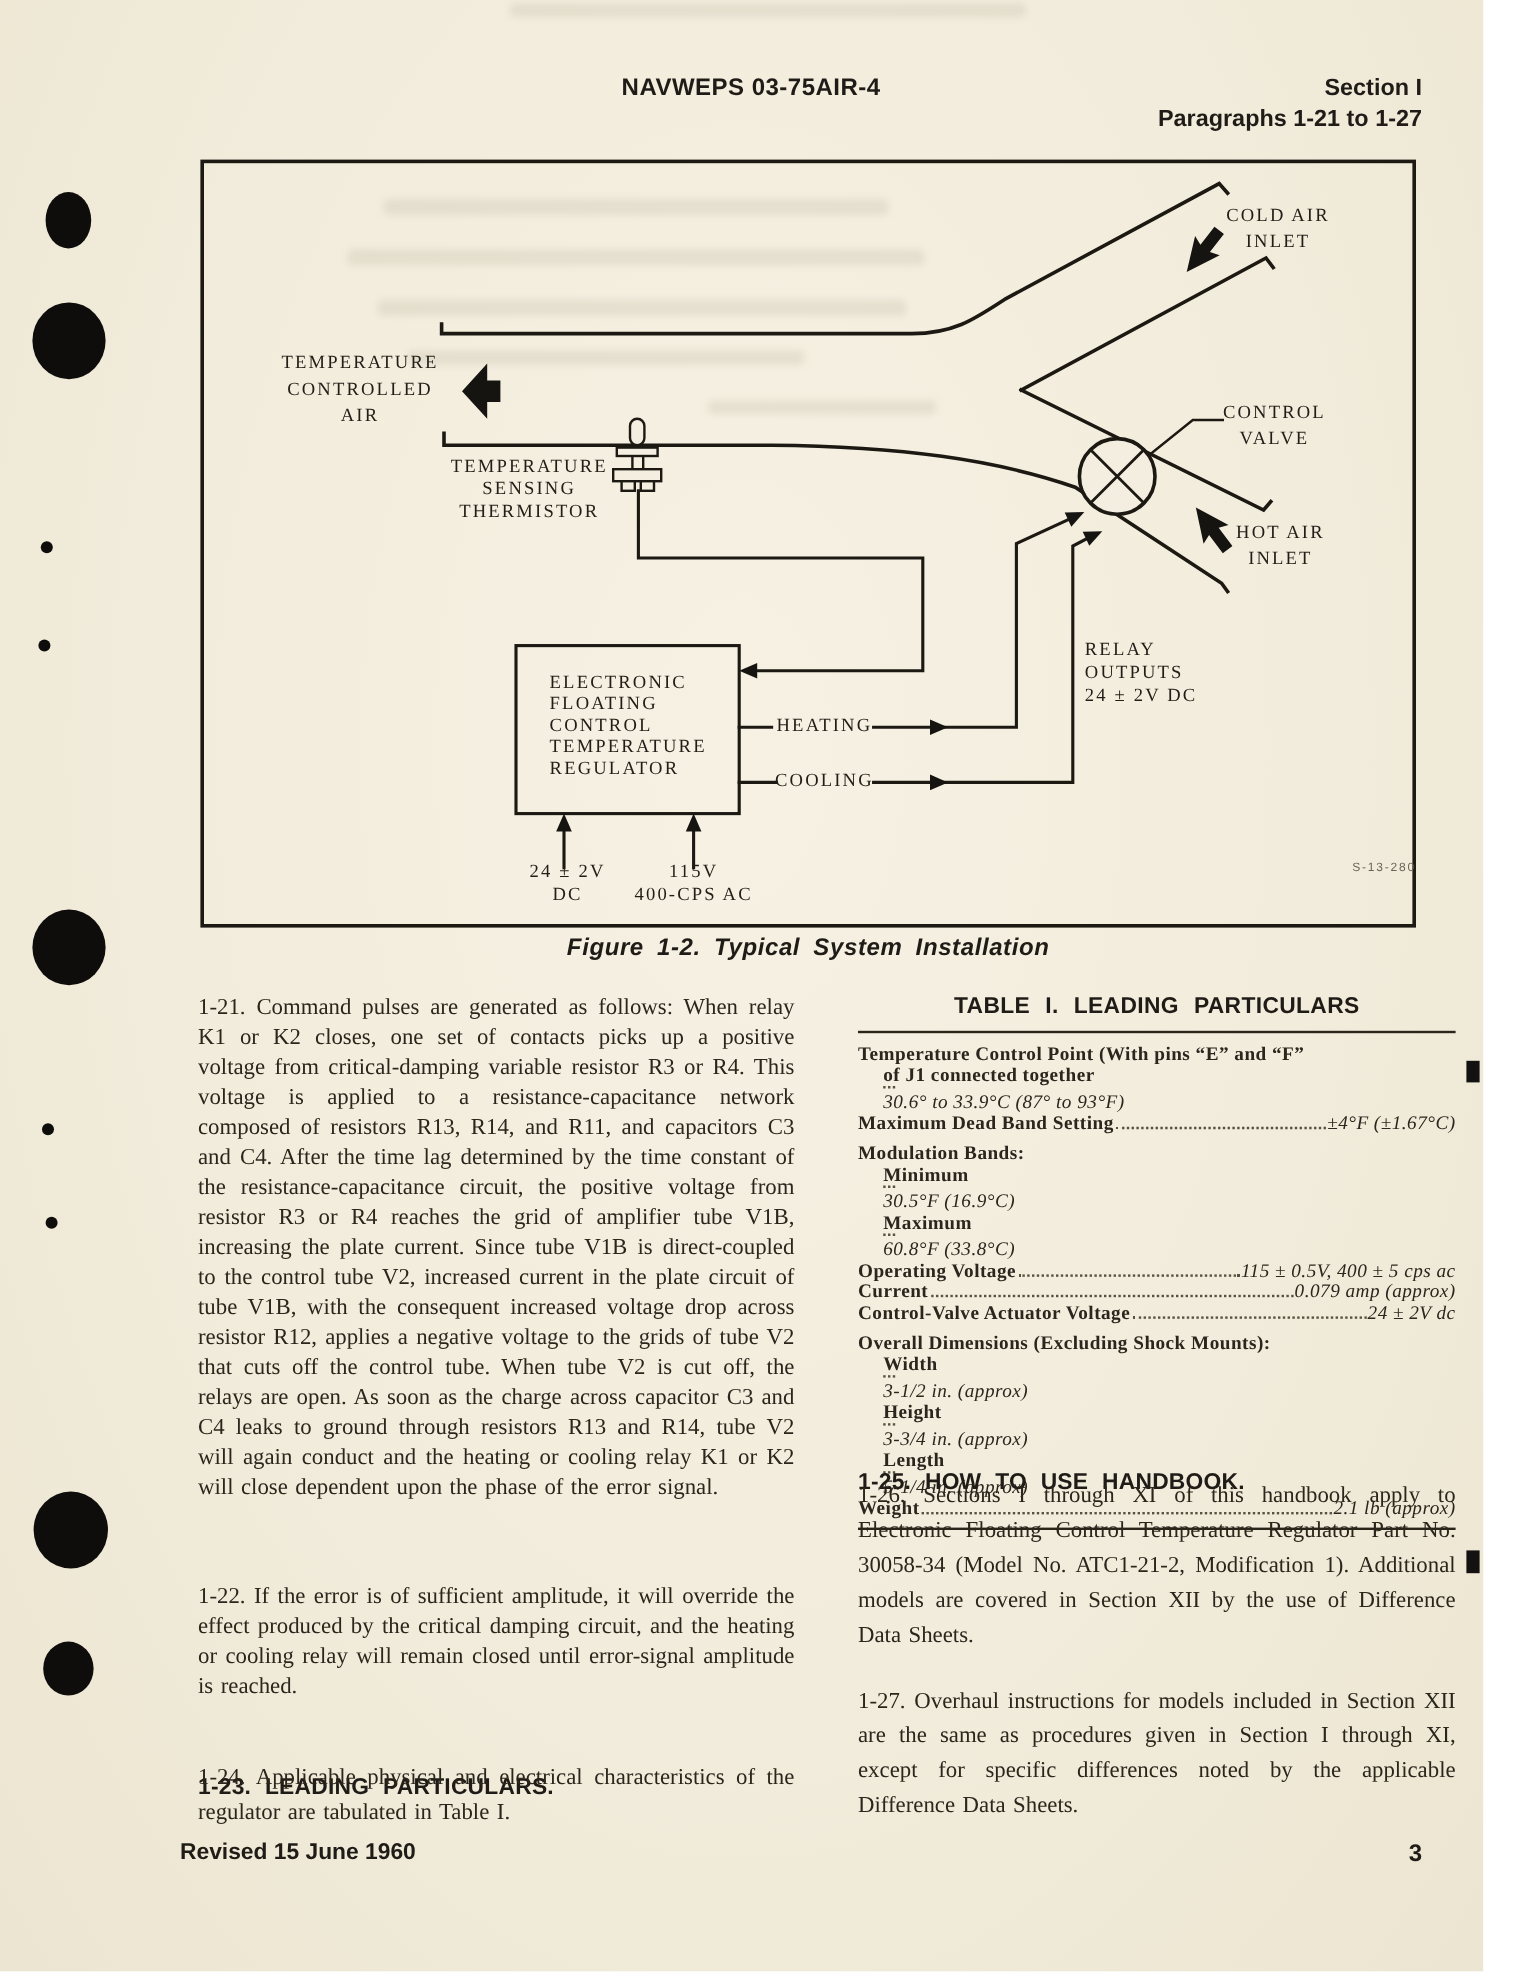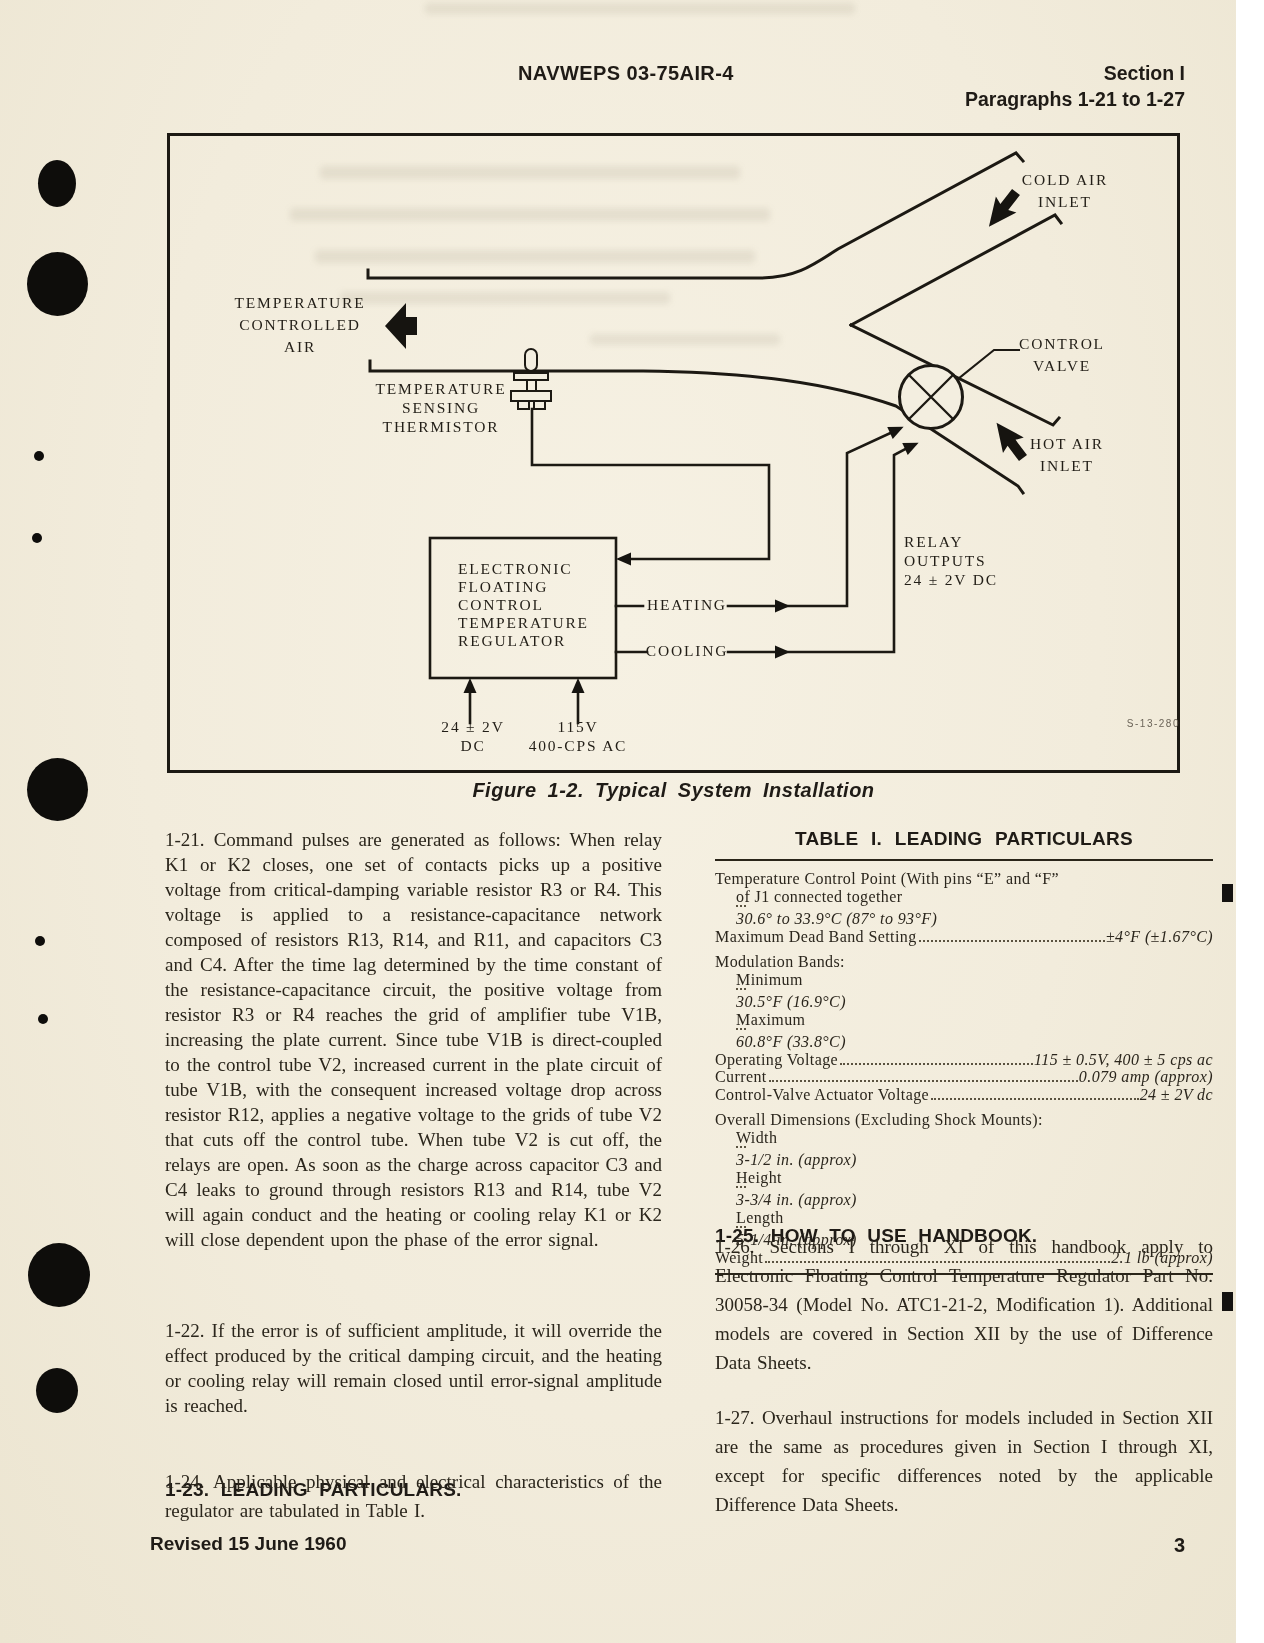--- a/index.html
+++ b/index.html
@@ -33,21 +33,21 @@
   .para { font:19px/25px "Liberation Serif",serif; text-align:justify; word-spacing:1.5px; color:#2b261c; }
   .para.wide { line-height:29px; }
   .head { font:bold 19px "Liberation Sans",sans-serif; word-spacing:6px; letter-spacing:.2px; color:#1f1b16;margin-top:47px; }
   
   .tbl { position:absolute; left:715px; top:828px; width:498px; }
   .ttitle { text-align:center; font:bold 19px "Liberation Sans",sans-serif; word-spacing:7px; letter-spacing:.3px; color:#1f1b16; margin-bottom:9px; }
   .trule { border-top:2.5px solid #2a2519; }
   .trule.top { margin-bottom:9px; }
   .trule.bot { margin-top:7px; }
   .trow { display:flex; align-items:baseline; font:16px/17.5px "Liberation Serif",serif; letter-spacing:.4px; color:#2b261d; }
-  .trow .tlabel { white-space:nowrap; }
+  .trow .tlabel { white-space:nowrap;font-weight:bold; }
   .trow .tdots { flex:1; border-bottom:2px dotted #5a5240; margin:0 1px 3px 2px; min-width:10px; }
   .trow .tvalue { white-space:nowrap;font-style:italic; }
   .trow.ind { padding-left:19px;flex-direction:column; }
   .trow.gap { margin-top:8px; }
   
   .cbar { position:absolute; width:11px; background:#141210; }
 </style>
 </head>
 <body>
 

